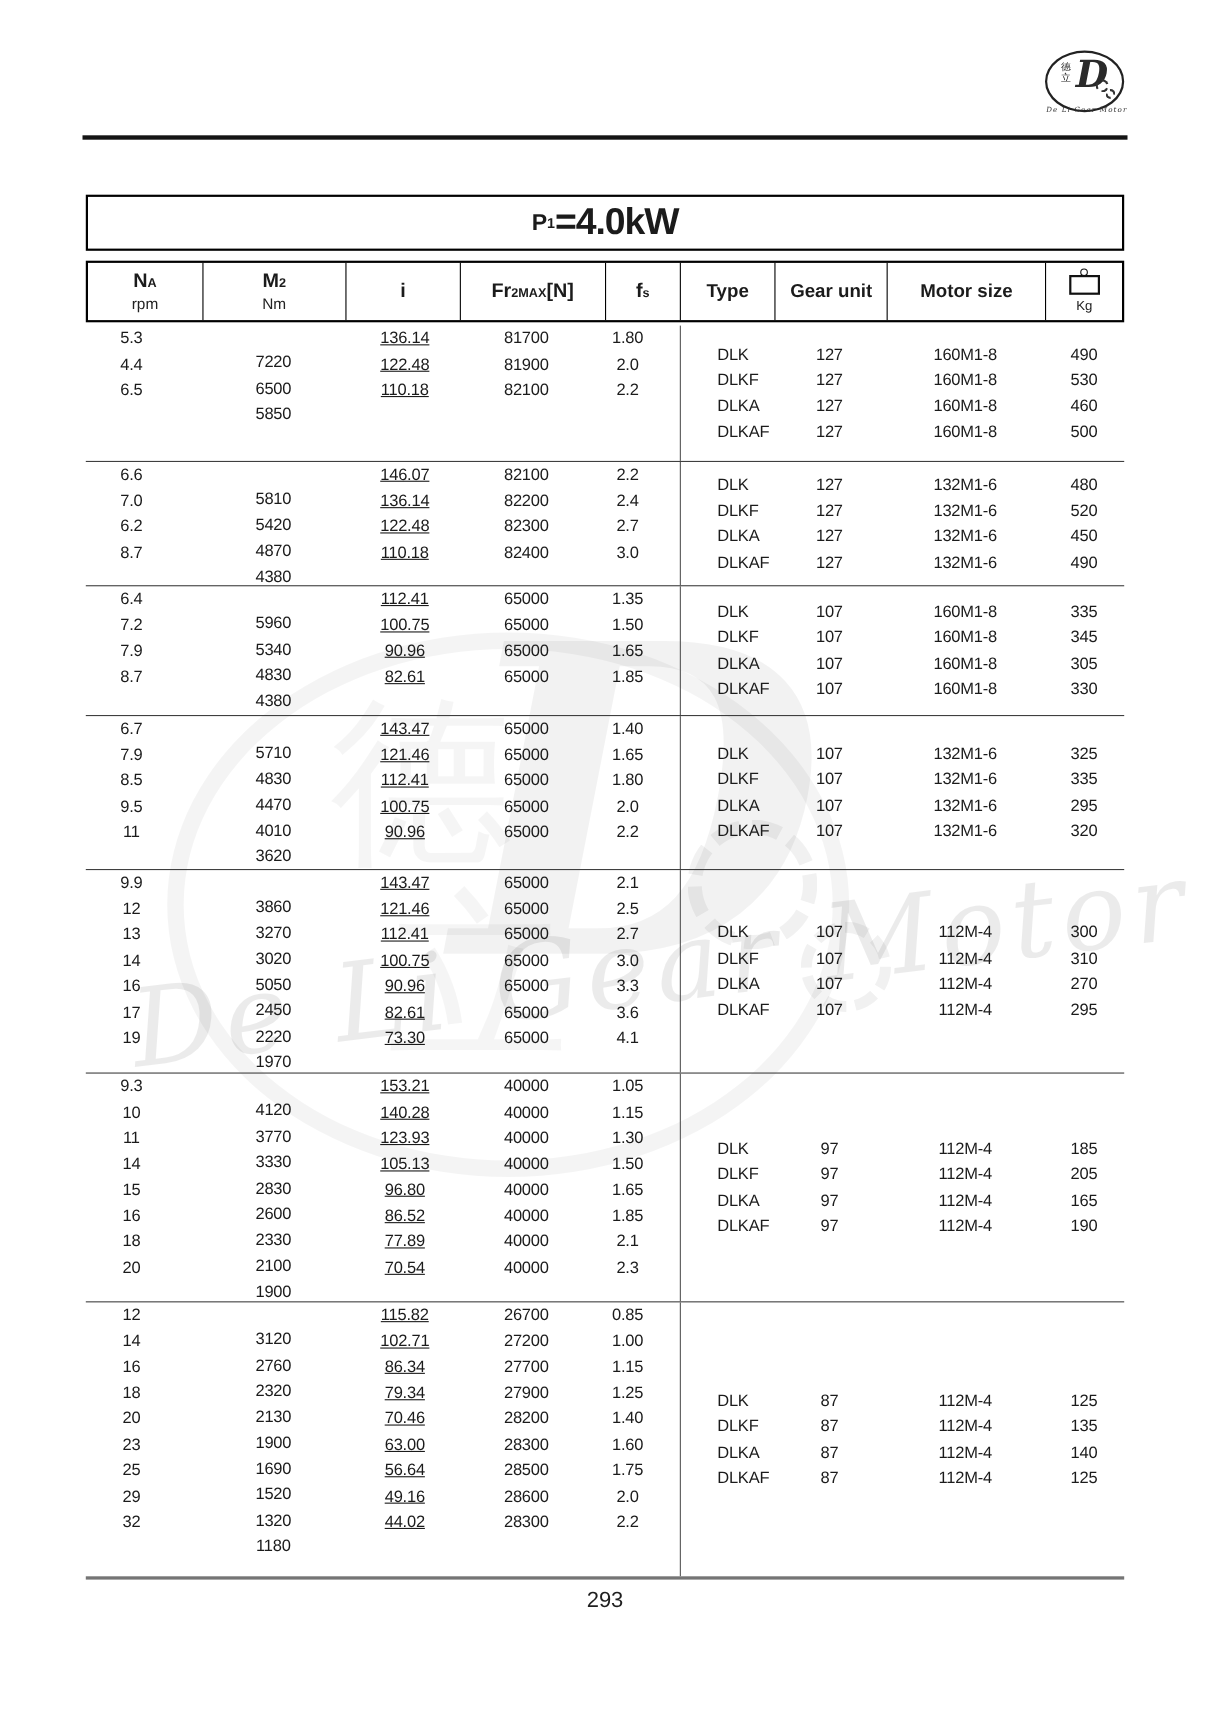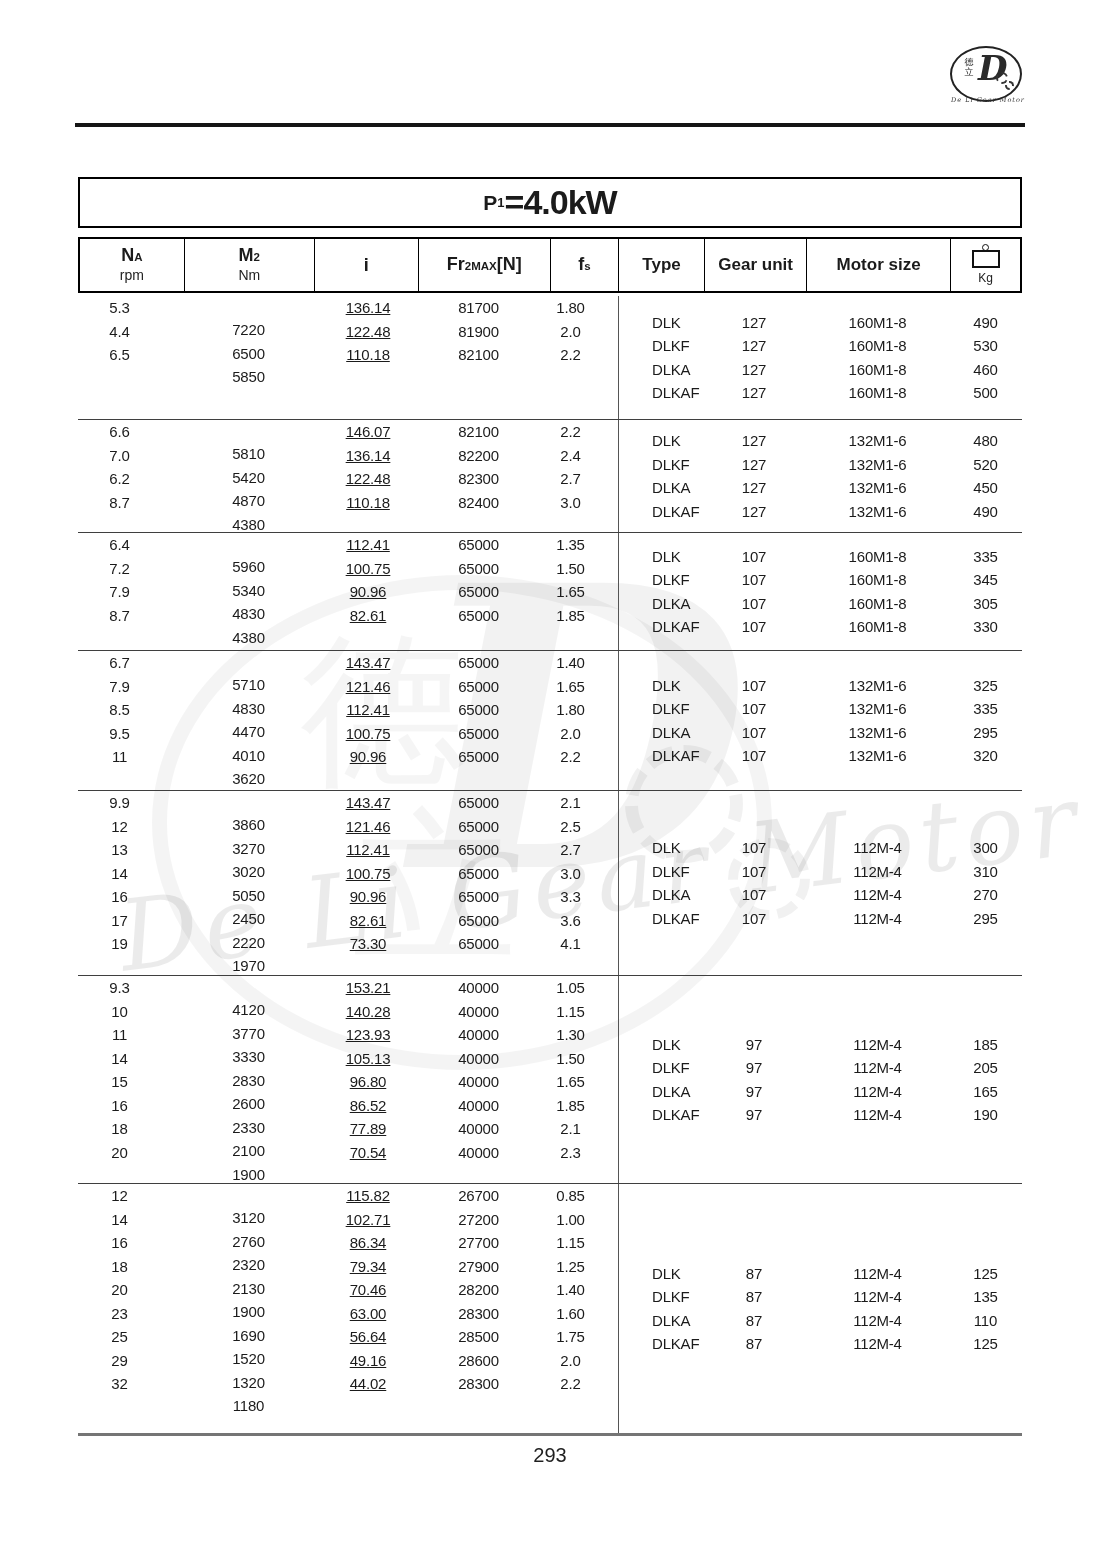--- a/index.html
+++ b/index.html
@@ -632,21 +632,21 @@
           <div class="row">
             <span class="cell c-type">DLKF</span>
             <span class="cell c-gear">87</span>
             <span class="cell c-motor">112M-4</span>
             <span class="cell c-kg">135</span>
           </div>
           <div class="row">
             <span class="cell c-type">DLKA</span>
             <span class="cell c-gear">87</span>
             <span class="cell c-motor">112M-4</span>
-            <span class="cell c-kg">110</span>
+            <span class="cell c-kg">140</span>
           </div>
           <div class="row">
             <span class="cell c-type">DLKAF</span>
             <span class="cell c-gear">87</span>
             <span class="cell c-motor">112M-4</span>
             <span class="cell c-kg">125</span>
           </div>
         </div>
       </div>
     </div>

